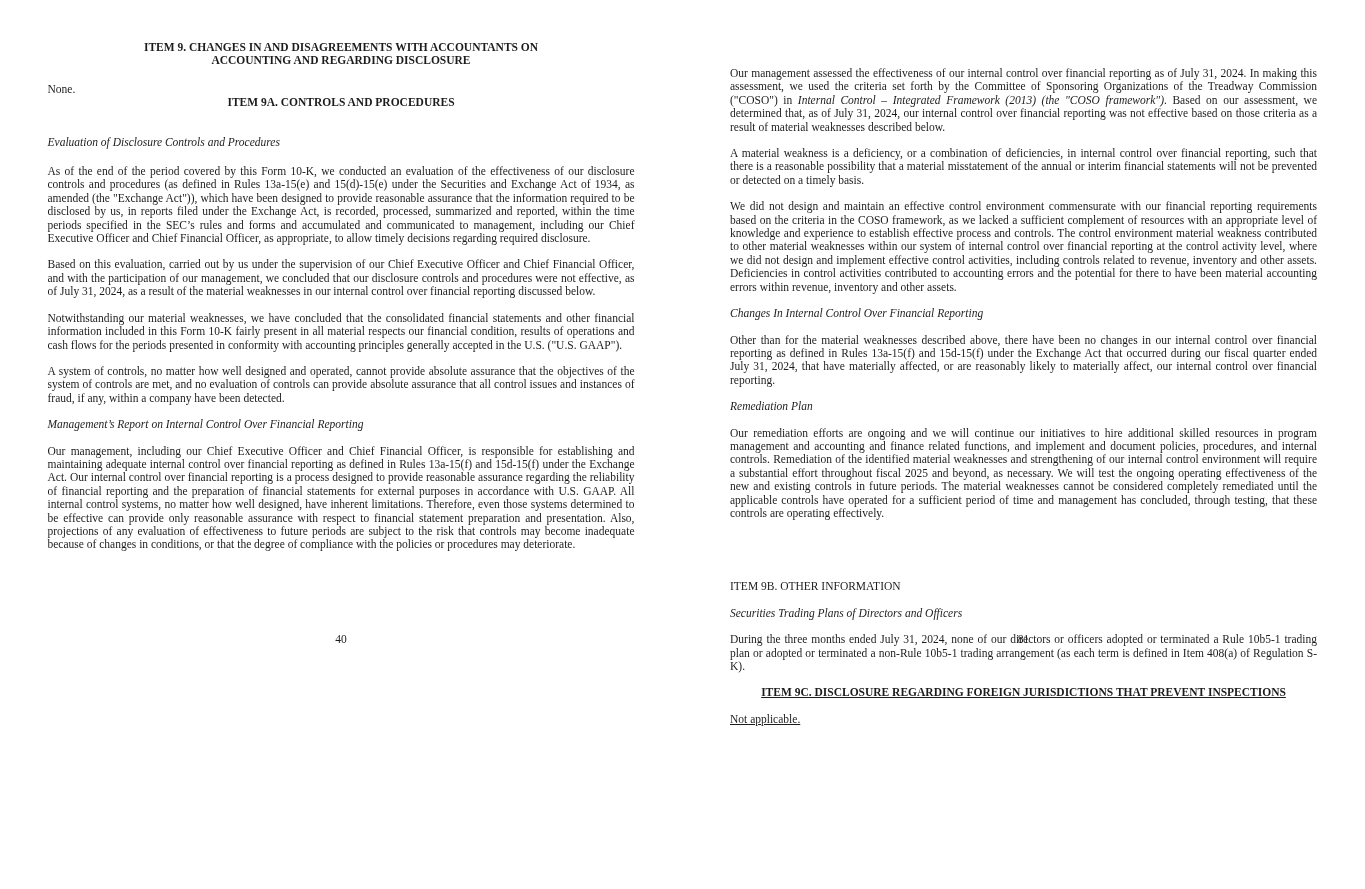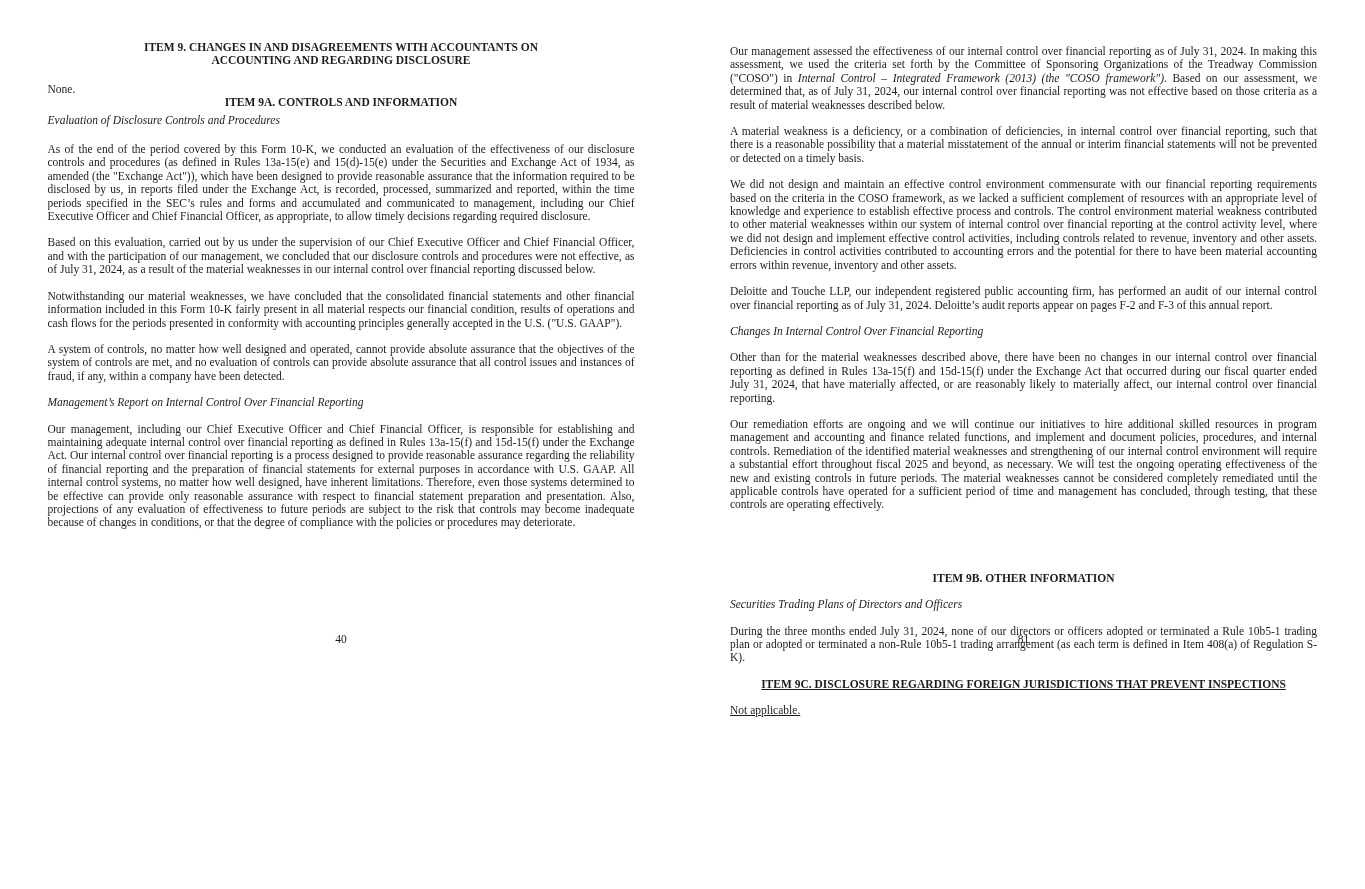--- a/index.html
+++ b/index.html
@@ -42,30 +42,30 @@
   }
   .body-para {
     text-align: justify;
     margin-top: 13px;
   }
   .h-center {
     text-align: center;
     font-weight: bold;
   }
   .h-left-bold {
-    text-align: center;
-    font-weight: bold;
+    text-align: left;
+    font-weight: normal;
   }
   .h-italic {
     font-style: italic;
     margin-top: 13px;
   }
   .line { display: block; }
   .mt0  { margin-top: 0; }
-  .mt12 { margin-top: 4px; font-family: Liberation Serif, serif; }
+  .mt12 { margin-top: 26px; font-family: Liberation Serif, serif; }
   .mt13 { margin-top: 13px; text-decoration: underline; }
   .mt15 { margin-top: 15px; }
   .mt16 { margin-top: 16px; }
   .mt60 { margin-top: 60px; }
   .pagenum {
     position: absolute;
     bottom: 25px;
     left: 0;
     width: 100%;
     text-align: center;
@@ -83,21 +83,21 @@
   <section class="page left">
     <div class="inner">
 
       <h1 class="h-center mt0">
         <span class="line">ITEM 9. CHANGES IN AND DISAGREEMENTS WITH ACCOUNTANTS ON</span>
         <span class="line">ACCOUNTING AND REGARDING DISCLOSURE</span>
       </h1>
 
       <p class="mt15">None.</p>
 
-      <h2 class="h-center mt0">ITEM 9A. CONTROLS AND INFORMATION</h2>
+      <h2 class="h-center mt0">ITEM 9A. CONTROLS AND PROCEDURES</h2>
 
       <h3 class="h-italic mt12">Evaluation of Disclosure Controls and Procedures</h3>
 
       <p class="body-para mt16">As of the end of the period covered by this Form 10-K, we conducted an evaluation of the effectiveness of our disclosure controls and procedures (as defined in Rules 13a-15(e) and 15(d)-15(e) under the Securities and Exchange Act of 1934, as amended (the "Exchange Act")), which have been designed to provide reasonable assurance that the information required to be disclosed by us, in reports filed under the Exchange Act, is recorded, processed, summarized and reported, within the time periods specified in the SEC’s rules and forms and accumulated and communicated to management, including our Chief Executive Officer and Chief Financial Officer, as appropriate, to allow timely decisions regarding required disclosure.</p>
 
       <p class="body-para">Based on this evaluation, carried out by us under the supervision of our Chief Executive Officer and Chief Financial Officer, and with the participation of our management, we concluded that our disclosure controls and procedures were not effective, as of July 31, 2024, as a result of the material weaknesses in our internal control over financial reporting discussed below.</p>
 
       <p class="body-para">Notwithstanding our material weaknesses, we have concluded that the consolidated financial statements and other financial information included in this Form 10-K fairly present in all material respects our financial condition, results of operations and cash flows for the periods presented in conformity with accounting principles generally accepted in the U.S. ("U.S. GAAP").</p>
 
       <p class="body-para">A system of controls, no matter how well designed and operated, cannot provide absolute assurance that the objectives of the system of controls are met, and no evaluation of controls can provide absolute assurance that all control issues and instances of fraud, if any, within a company have been detected.</p>
@@ -116,26 +116,26 @@
     <div class="inner">
 
       <p class="body-para mt12">
         <span>Our management assessed the effectiveness of our internal control over financial reporting as of July 31, 2024. In making this assessment, we used the criteria set forth by the Committee of Sponsoring Organizations of the Treadway Commission ("COSO") in </span><i>Internal Control – Integrated Framework (2013) (the "COSO framework")</i><span>. Based on our assessment, we determined that, as of July 31, 2024, our internal control over financial reporting was not effective based on those criteria as a result of material weaknesses described below.</span>
       </p>
 
       <p class="body-para">A material weakness is a deficiency, or a combination of deficiencies, in internal control over financial reporting, such that there is a reasonable possibility that a material misstatement of the annual or interim financial statements will not be prevented or detected on a timely basis.</p>
 
       <p class="body-para">We did not design and maintain an effective control environment commensurate with our financial reporting requirements based on the criteria in the COSO framework, as we lacked a sufficient complement of resources with an appropriate level of knowledge and experience to establish effective process and controls. The control environment material weakness contributed to other material weaknesses within our system of internal control over financial reporting at the control activity level, where we did not design and implement effective control activities, including controls related to revenue, inventory and other assets. Deficiencies in control activities contributed to accounting errors and the potential for there to have been material accounting errors within revenue, inventory and other assets.</p>
 
-      <p class="body-para">Deloitte and Touche LLP, our independent registered public accounting firm, has performed an audit of our internal control over financial reporting as of July 31, 2024. Deloitte’s audit reports appear on pages F-2 and F-3 of this annual report.</p>
 
       <h3 class="h-italic">Changes In Internal Control Over Financial Reporting</h3>
 
       <p class="body-para">Other than for the material weaknesses described above, there have been no changes in our internal control over financial reporting as defined in Rules 13a-15(f) and 15d-15(f) under the Exchange Act that occurred during our fiscal quarter ended July 31, 2024, that have materially affected, or are reasonably likely to materially affect, our internal control over financial reporting.</p>
 
+      <h3 class="h-italic">Remediation Plan</h3>
 
       <p class="body-para">Our remediation efforts are ongoing and we will continue our initiatives to hire additional skilled resources in program management and accounting and finance related functions, and implement and document policies, procedures, and internal controls. Remediation of the identified material weaknesses and strengthening of our internal control environment will require a substantial effort throughout fiscal 2025 and beyond, as necessary. We will test the ongoing operating effectiveness of the new and existing controls in future periods. The material weaknesses cannot be considered completely remediated until the applicable controls have operated for a sufficient period of time and management has concluded, through testing, that these controls are operating effectively.</p>
 
       <h2 class="h-left-bold mt60">ITEM 9B. OTHER INFORMATION</h2>
 
       <h3 class="h-italic">Securities Trading Plans of Directors and Officers</h3>
 
       <p class="body-para">During the three months ended July 31, 2024, none of our directors or officers adopted or terminated a Rule 10b5-1 trading plan or adopted or terminated a non-Rule 10b5-1 trading arrangement (as each term is defined in Item 408(a) of Regulation S-K).</p>
 
       <h2 class="h-center mt13">ITEM 9C. DISCLOSURE REGARDING FOREIGN JURISDICTIONS THAT PREVENT INSPECTIONS</h2>

